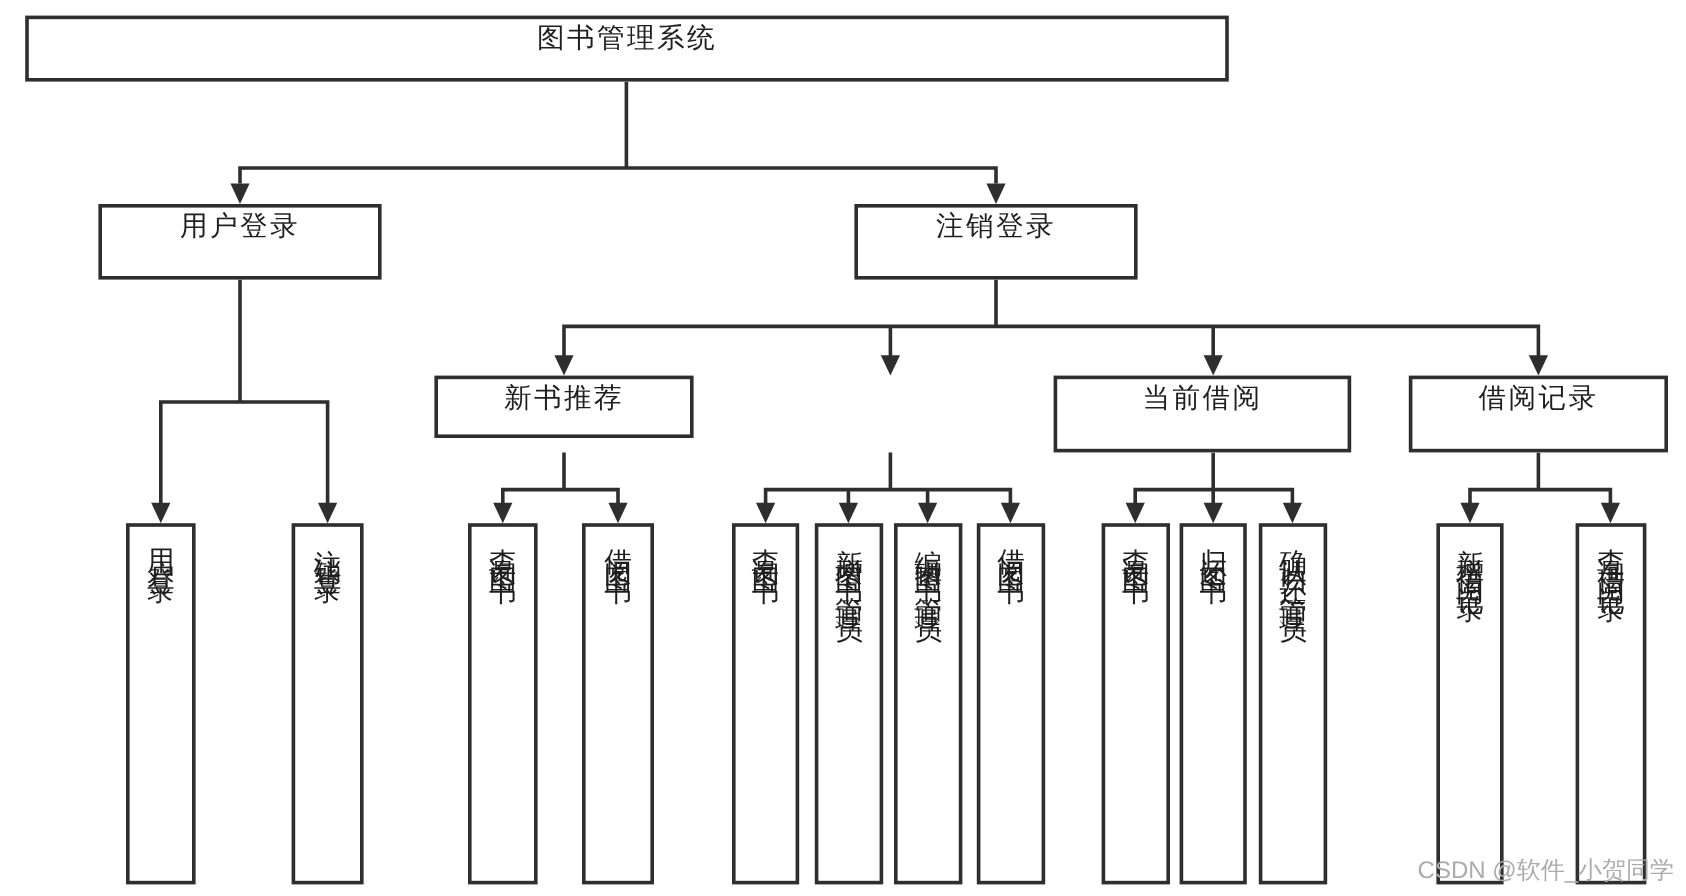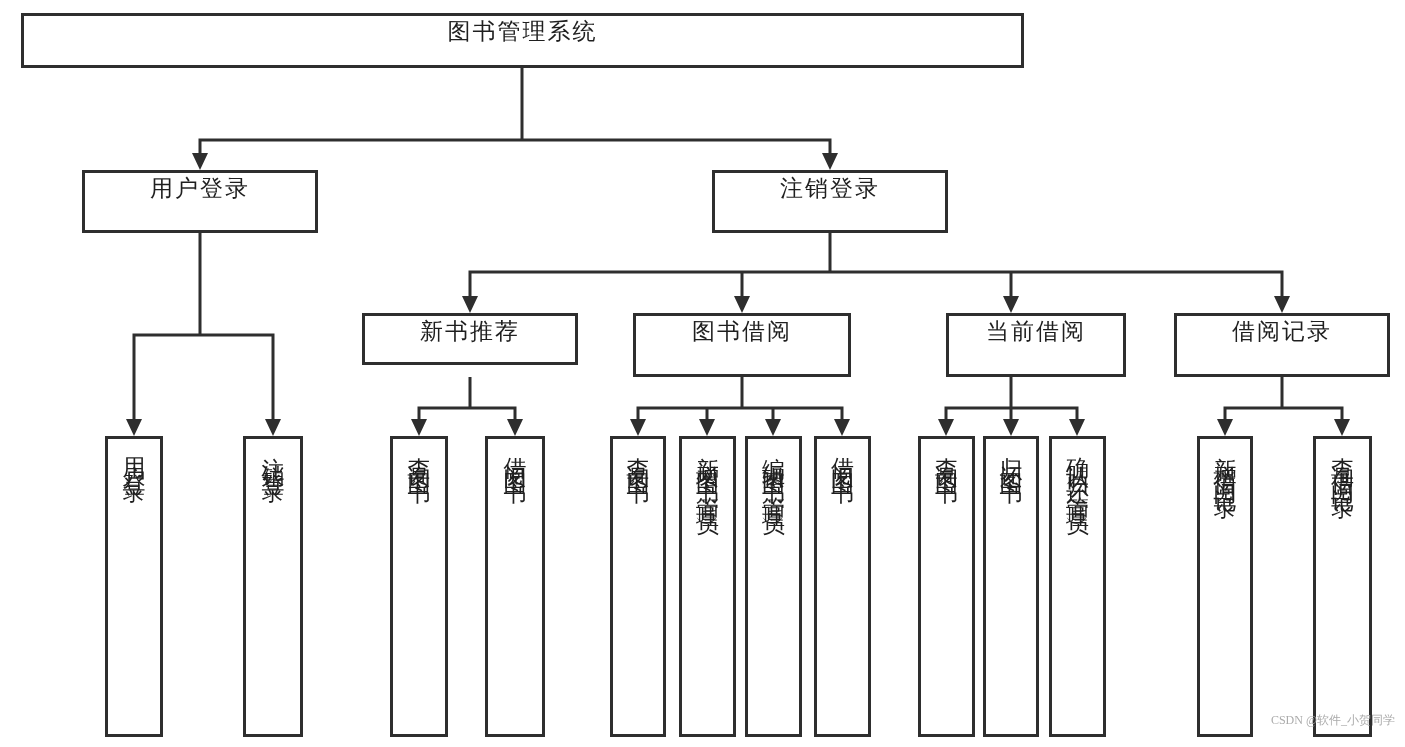--- a/index.html
+++ b/index.html
@@ -28,22 +28,22 @@
   }
   .hbox .lbl{font-size:23px;letter-spacing:2px;white-space:nowrap;}
   .vbox .vlbl{
     writing-mode:vertical-rl;
     text-orientation:mixed;
     font-size:23px;line-height:1;letter-spacing:8px;
     white-space:nowrap;
   }
   .watermark{
     position:absolute;right:10px;top:712px;
-    font-size:12px;color:var(--watermark,#ababab);
-    z-index:3;white-space:nowrap;font-family:Liberation Serif, serif;
+    font-size:20px;color:var(--watermark,#ababab);
+    z-index:3;white-space:nowrap;
   }
 </style>
 </head>
 <body>
 
 <div class="canvas">
 
   <svg class="connectors" width="1405" height="747" viewBox="0 0 1405 747">
 
     <path class="cline" d="M522 68 V140 M200 153 V140 H830 V153"></path>
@@ -75,24 +75,21 @@
   <div class="hbox" style="left:82px;top:170px;width:236px;height:63px">
     <span class="lbl">用户登录</span>
   </div>
   <div class="hbox" style="left:712px;top:170px;width:236px;height:63px">
     <span class="lbl">注销登录</span>
   </div>
 
   <div class="hbox" style="left:362px;top:313px;width:216px;height:52px">
     <span class="lbl">新书推荐</span>
   </div>
-  <div class="hbox" style="left:633px;top:313px;width:218px;height:64px">
-    <span class="lbl">图书借阅</span>
-  </div>
-  <div class="hbox" style="left:946px;top:313px;width:180px;height:64px">
+  <div class="hbox" style="left:878px;top:313px;width:248px;height:64px">
     <span class="lbl">当前借阅</span>
   </div>
   <div class="hbox" style="left:1174px;top:313px;width:216px;height:64px">
     <span class="lbl">借阅记录</span>
   </div>
 
   <div class="vbox" style="left:105px;top:436px;width:58px;height:301px">
     <span class="vlbl">用户登录</span>
   </div>
   <div class="vbox" style="left:243px;top:436px;width:60px;height:301px">

